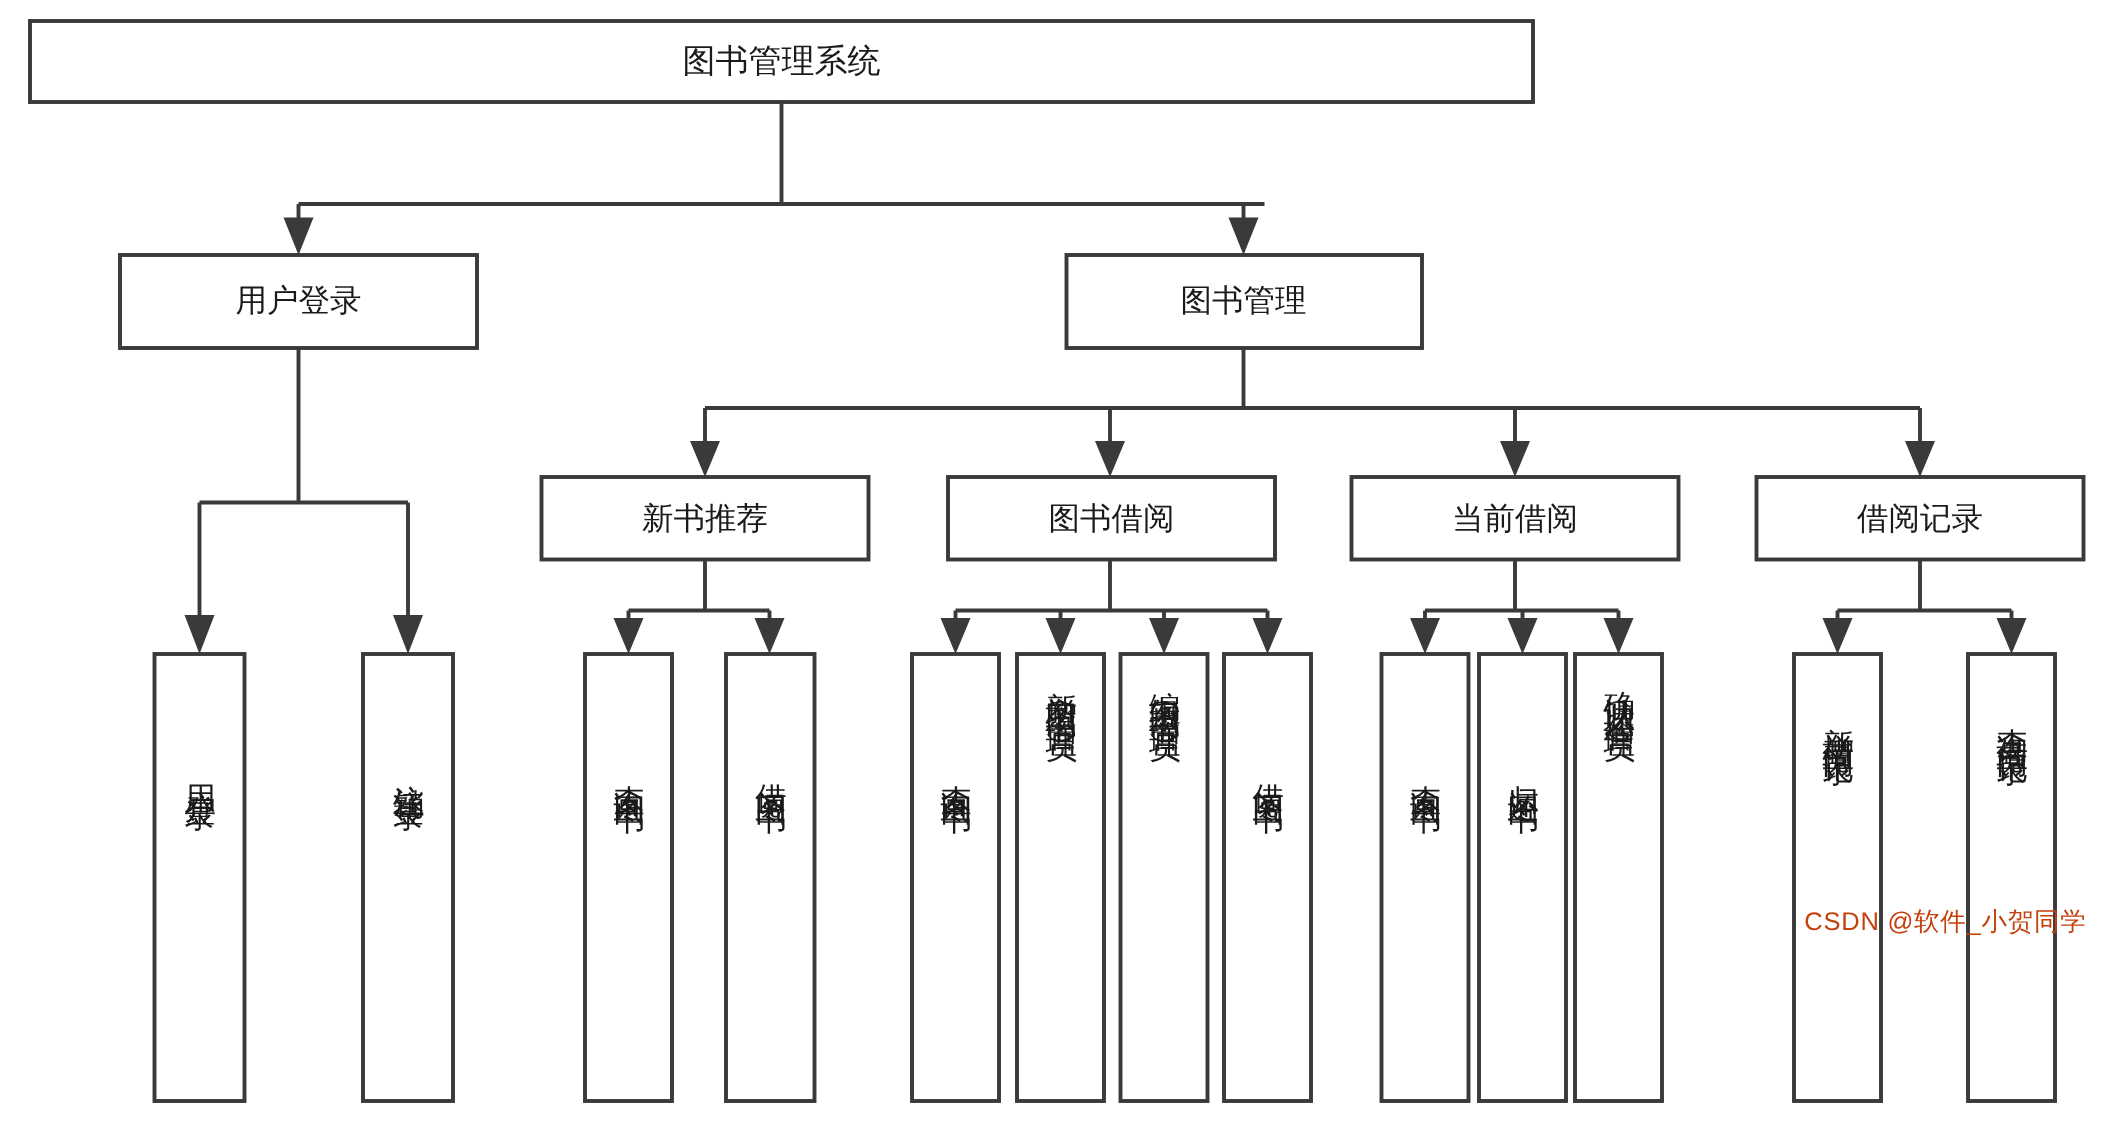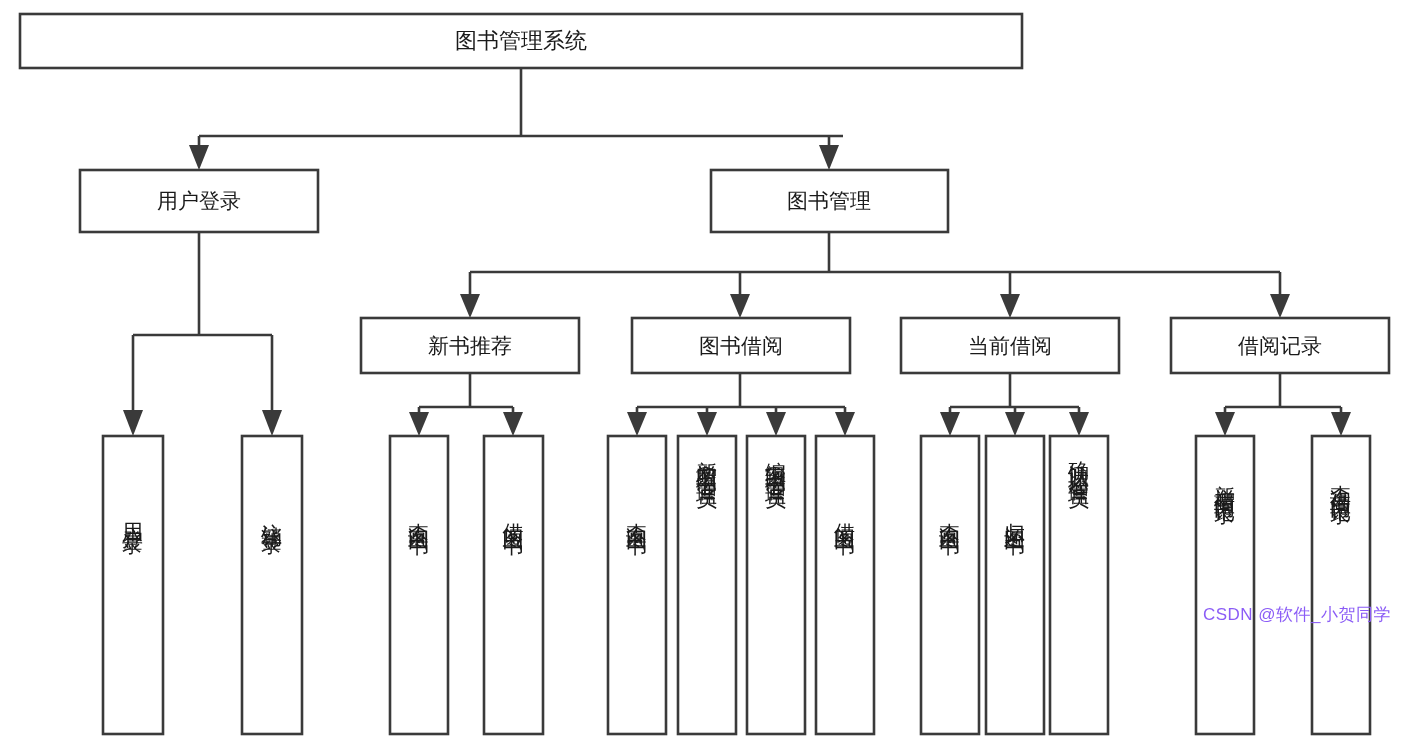--- a/index.html
+++ b/index.html
@@ -72,21 +72,21 @@
     letter-spacing: 4px;
     color: #1a1a1a;
     white-space: nowrap;
   }
   .watermark {
     position: absolute;
     right: 14px;
     bottom: 8px;
     font-family: "Liberation Sans", "DejaVu Sans", sans-serif;
     font-size: 17px;
-    color: #8b5cf6;
+    color: #c2410c;
     letter-spacing: 0.5px;
     white-space: nowrap;
     pointer-events: none;
   }
 </style>
 </head>
 <body>
 
 <div id="diagram-root">
 

